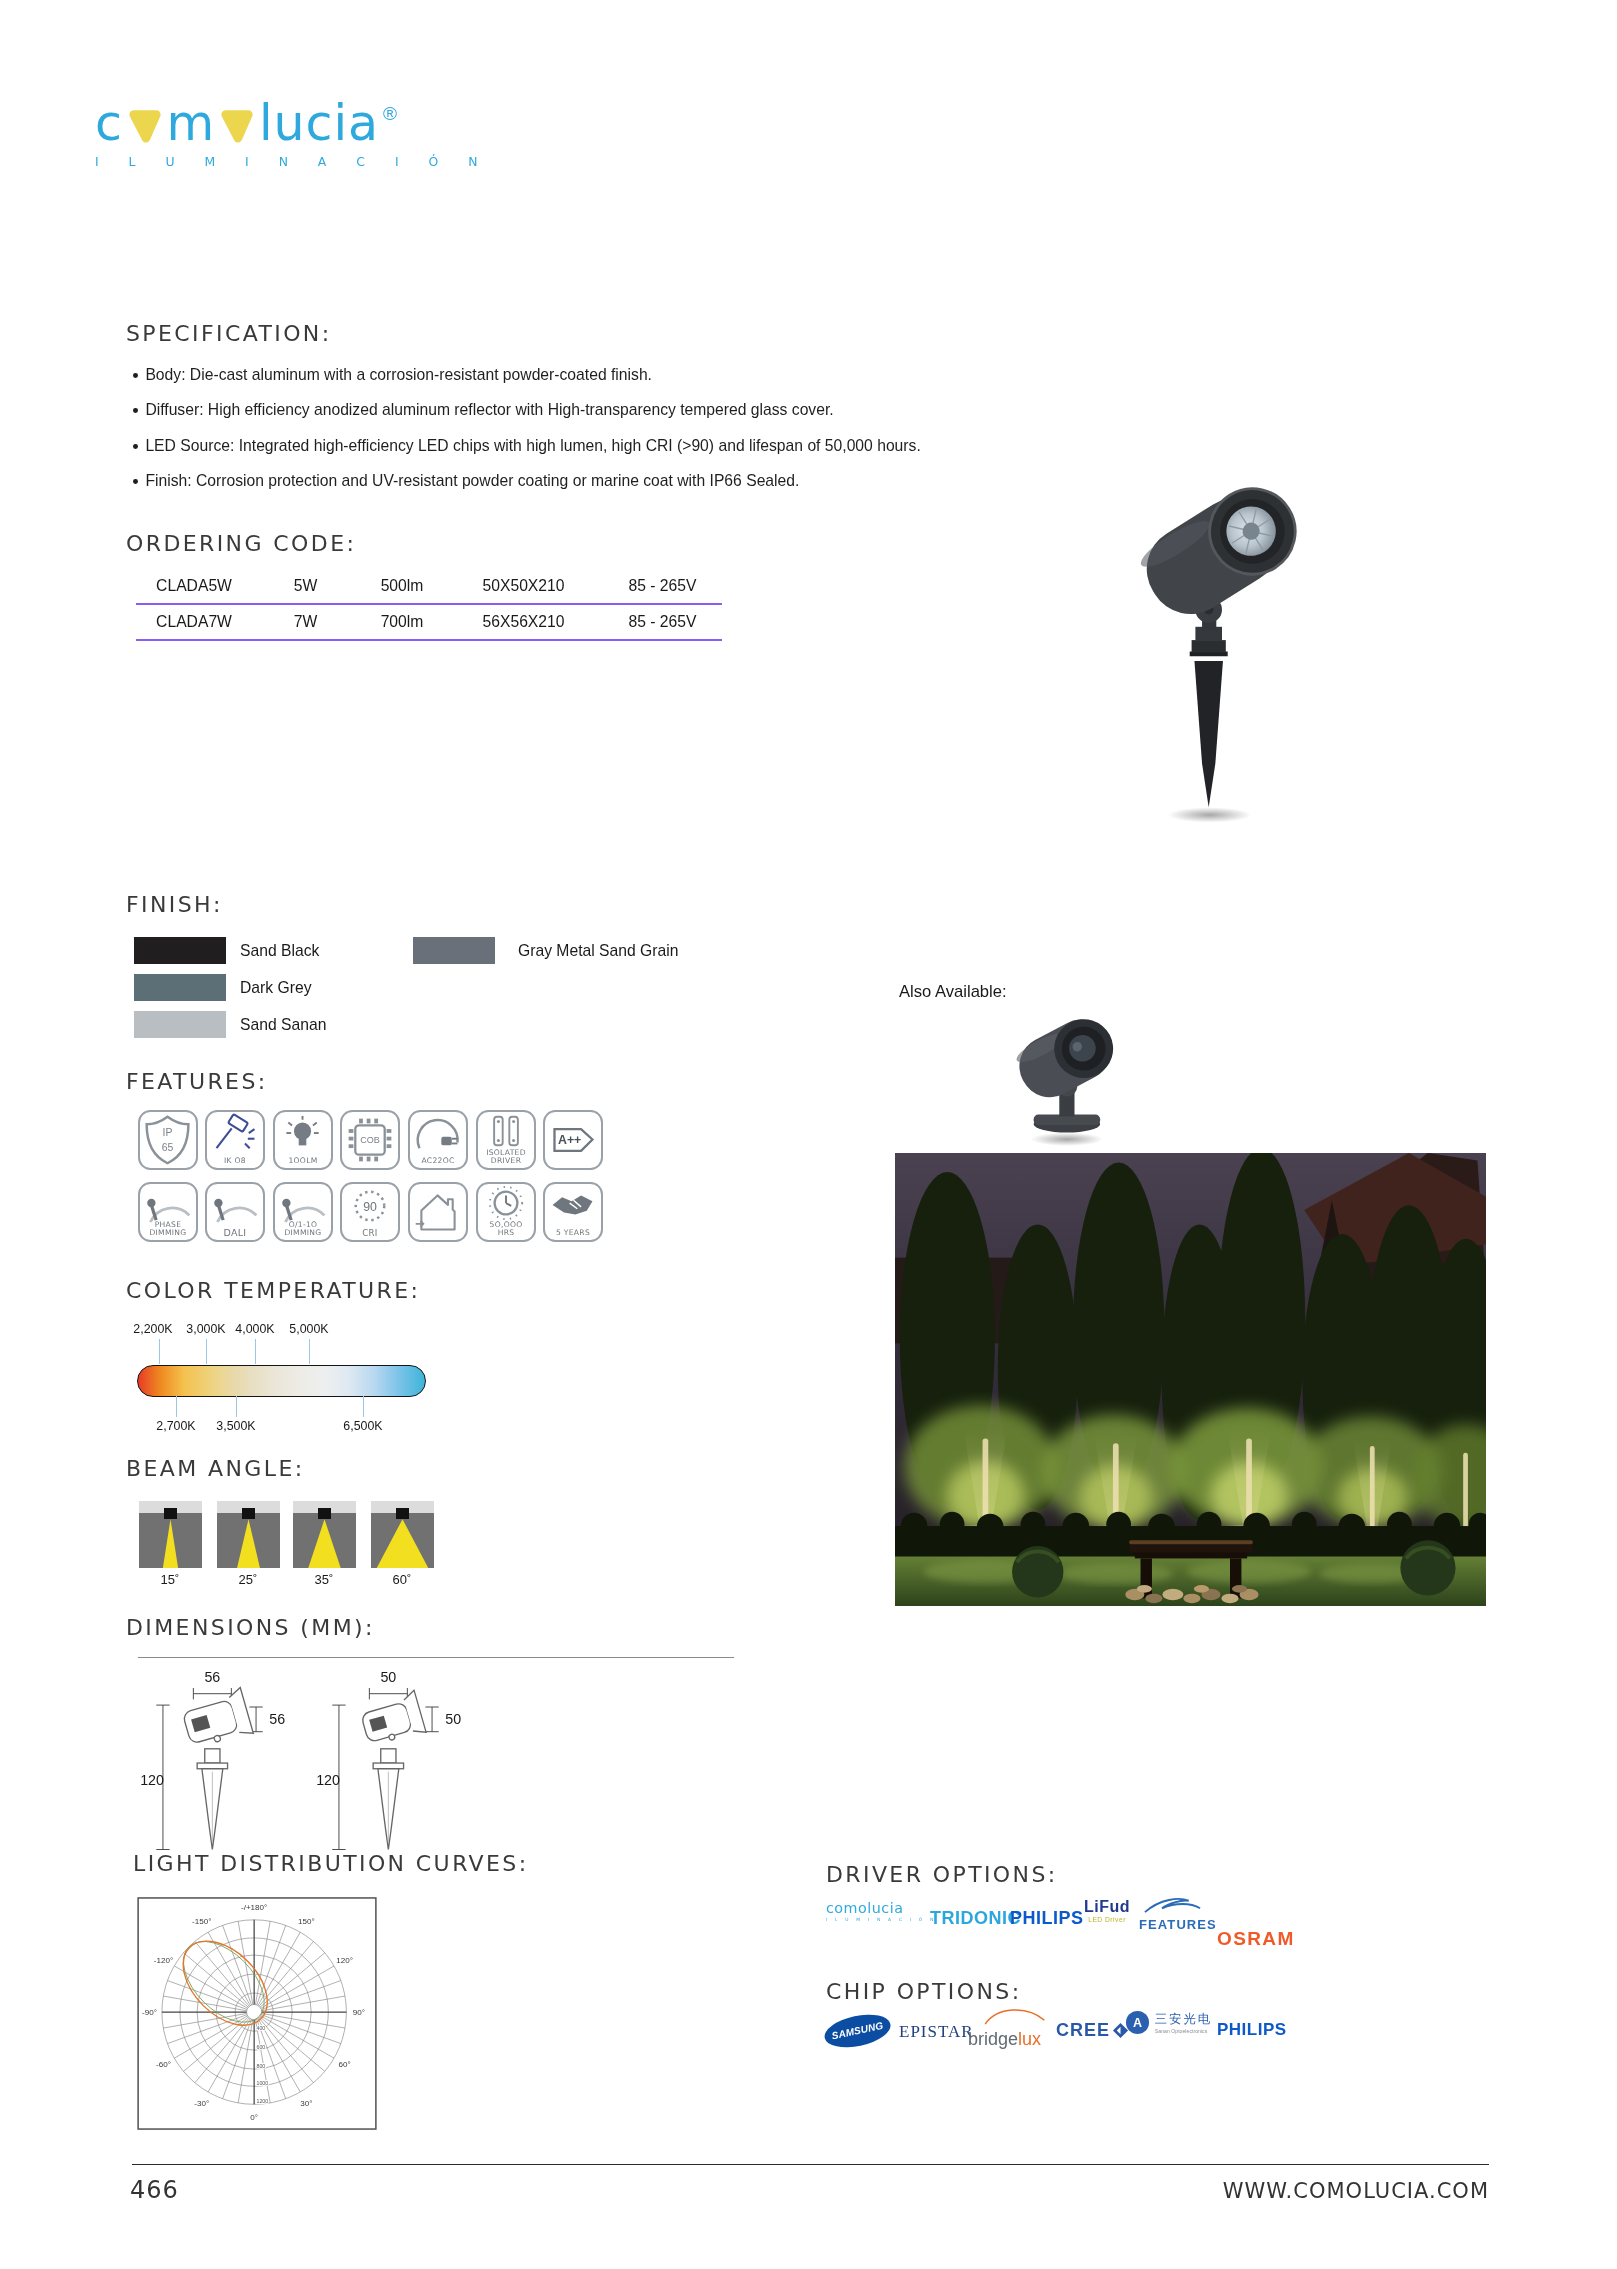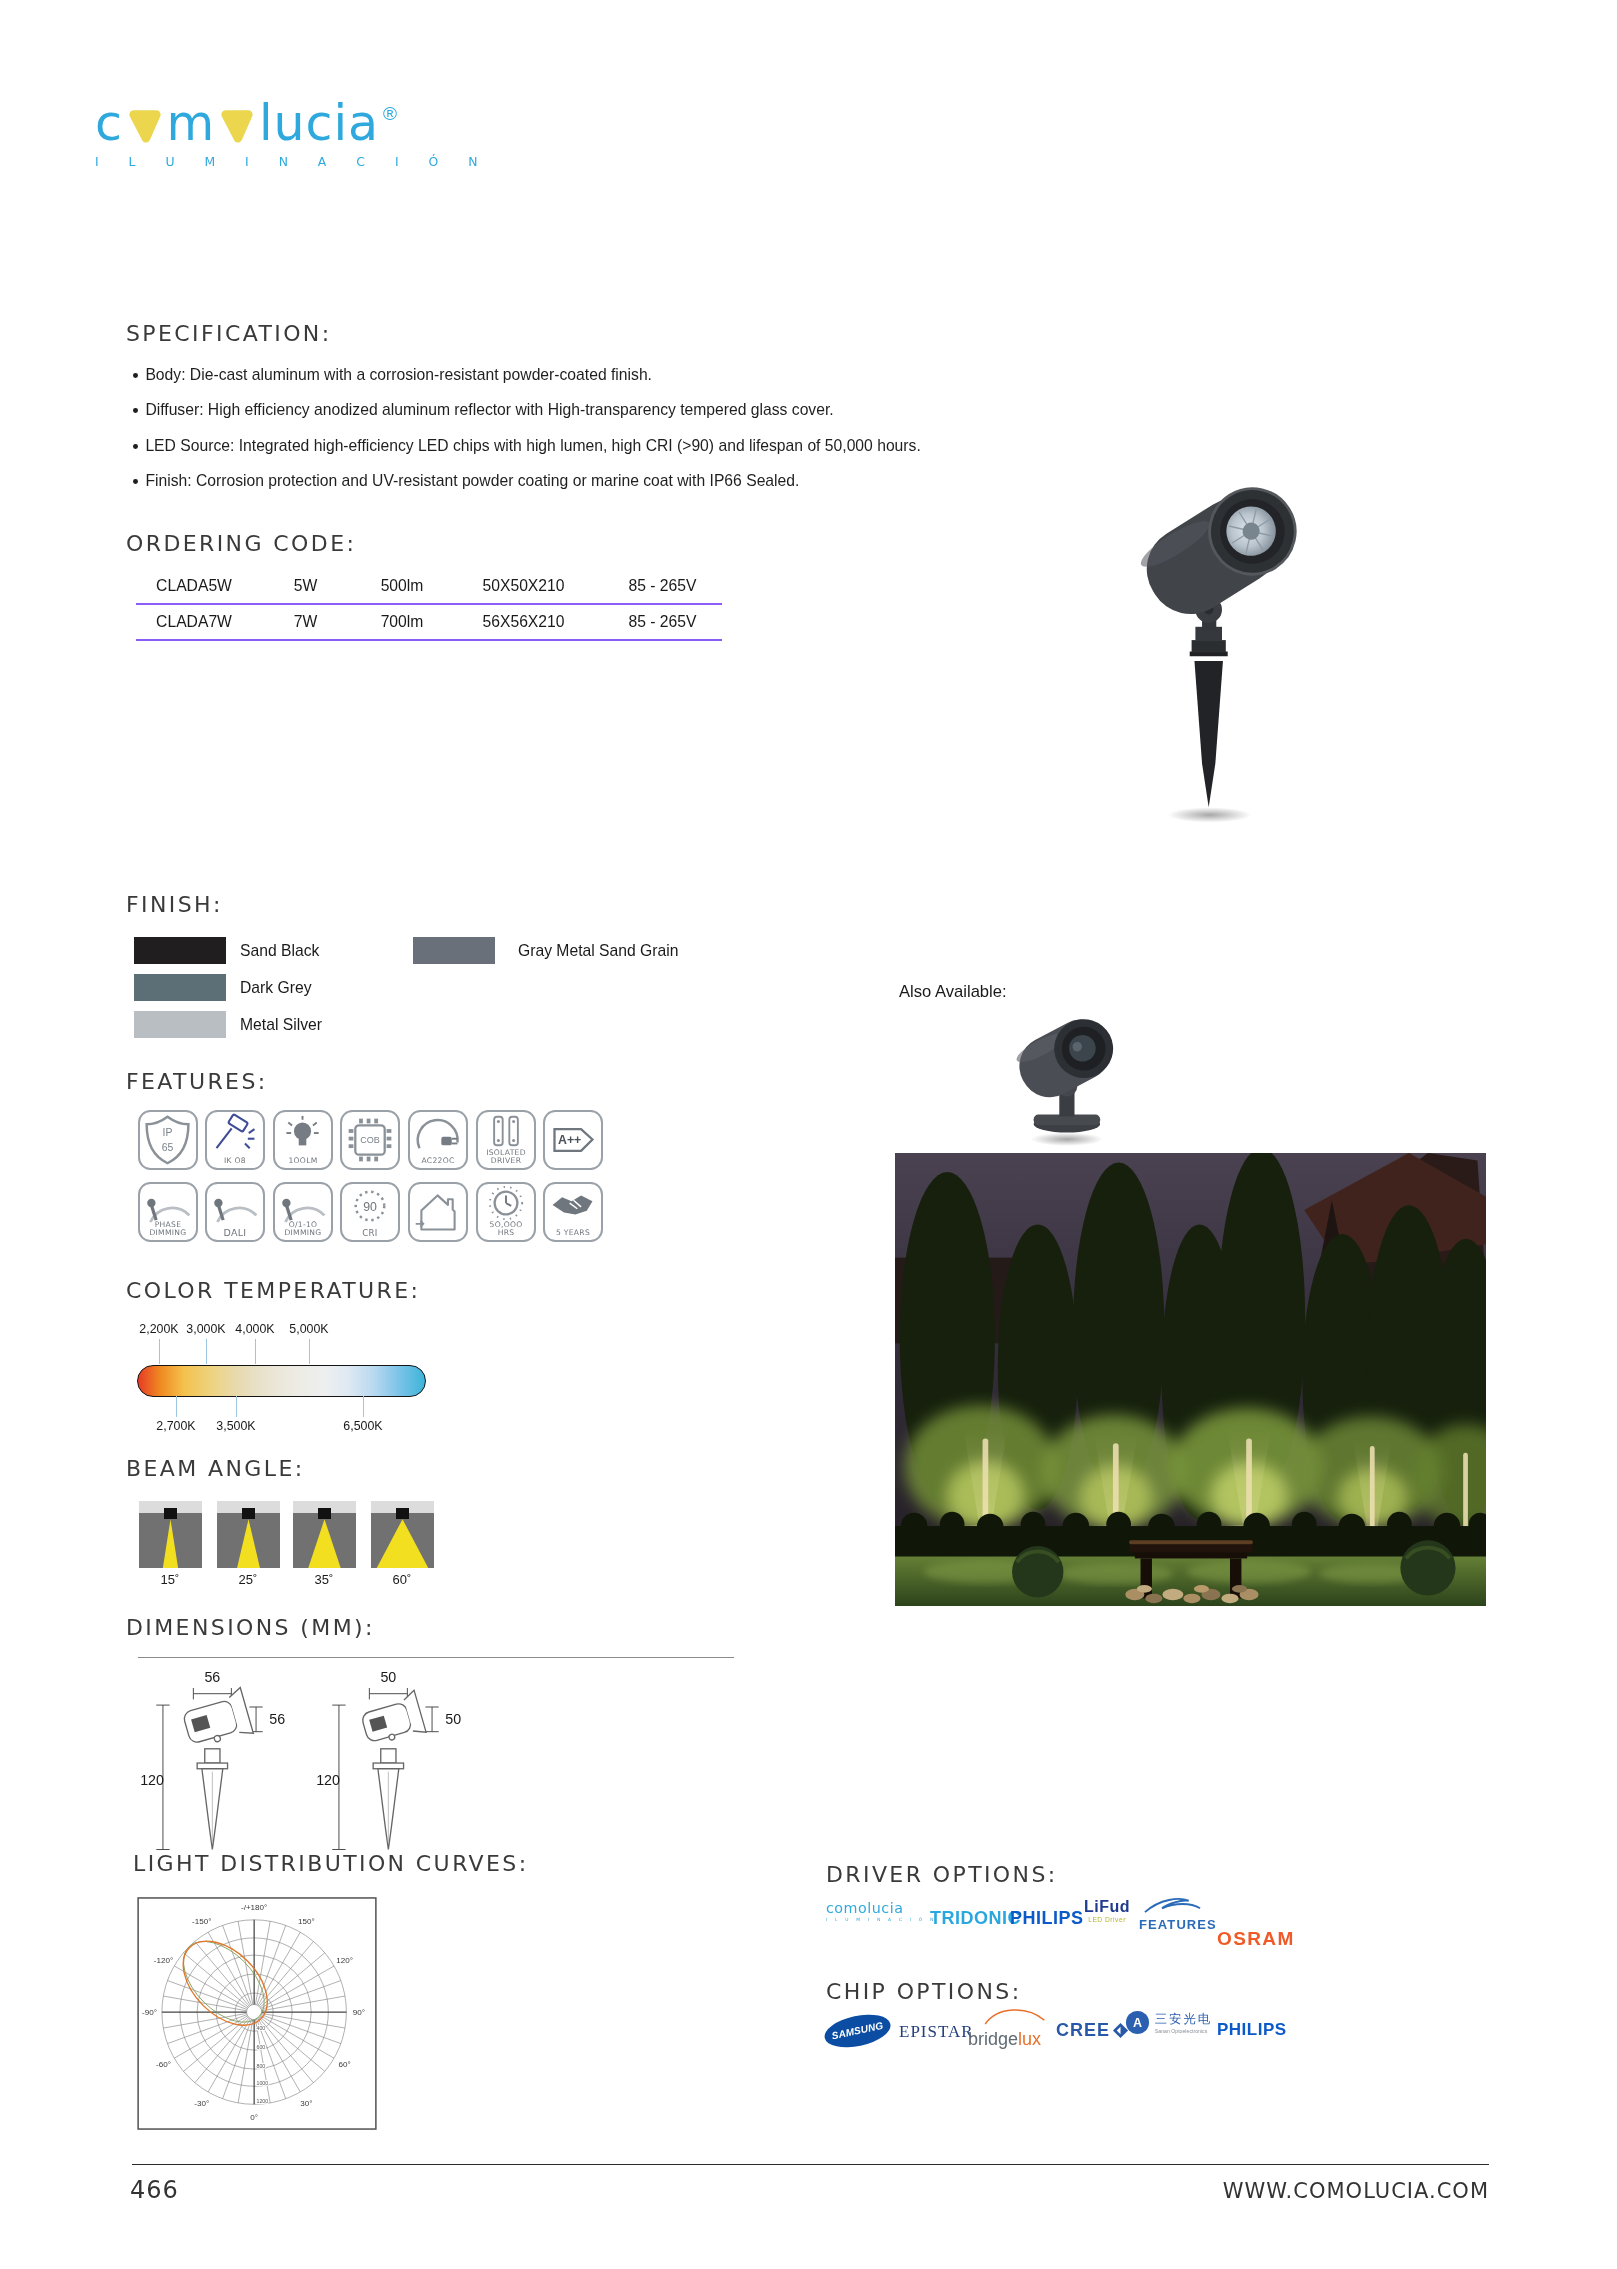--- a/index.html
+++ b/index.html
@@ -148,21 +148,21 @@
       <circle cx="183" cy="131" r="9" fill="#78858f"></circle>
     </g>
   </svg>
 
   <div class="abs sechead" style="left:126px;top:892px;">FINISH:</div>
   <div class="swatch" style="left:134px;top:937px;background:#211e1f;"></div>
   <div class="swlabel" style="left:240px;top:937px;">Sand Black</div>
   <div class="swatch" style="left:134px;top:974px;background:#5c6f77;"></div>
   <div class="swlabel" style="left:240px;top:974px;">Dark Grey</div>
   <div class="swatch" style="left:134px;top:1011px;background:#b8bec2;"></div>
-  <div class="swlabel" style="left:240px;top:1011px;">Metal Silver</div>
+  <div class="swlabel" style="left:240px;top:1011px;">Sand Sanan</div>
   <div class="swatch" style="left:413px;top:937px;width:82px;background:#697079;"></div>
   <div class="swlabel" style="left:518px;top:937px;">Gray Metal Sand Grain</div>
 
   <div class="abs" style="left:899px;top:982px;font-size:16.6px;color:#1a1a1a;">Also Available:</div>
   <svg class="abs" style="left:989px;top:1006px;" width="152" height="143" viewBox="0 0 160 150">
     <ellipse cx="82" cy="140" rx="38" ry="7" fill="url(#gshad)"></ellipse>
     <ellipse cx="82" cy="124" rx="35" ry="9" fill="#3c4044"></ellipse>
     <rect x="47" y="114" width="70" height="11" rx="5" fill="#474b50"></rect>
     <rect x="74" y="86" width="16" height="30" fill="#3a3e42"></rect>
     <circle cx="82" cy="84" r="11" fill="#44484d"></circle>
@@ -306,21 +306,21 @@
   </div>
   <div class="ficon" style="left:543px;top:1182px;">
     <svg width="56" height="40" viewBox="0 0 59 42">
       <path d="M8,22 L18,14 L28,18 L38,12 L50,18 L44,28 L32,32 L20,30 Z" fill="#6f767d"></path>
       <path d="M26,20 L34,26 M30,17 L38,24" stroke="#fff" stroke-width="1.6"></path>
     </svg>
     <div class="flab"><span>5 YEARS</span></div>
   </div>
 
   <div class="abs sechead" style="left:126px;top:1278px;">COLOR TEMPERATURE:</div>
-  <div class="ctlab" style="left:159px;top:1322px;">2,200K</div>
+  <div class="ctlab" style="left:153px;top:1322px;">2,200K</div>
   <div class="ctlab" style="left:206px;top:1322px;">3,000K</div>
   <div class="ctlab" style="left:255px;top:1322px;">4,000K</div>
   <div class="ctlab" style="left:309px;top:1322px;">5,000K</div>
   <div class="cttick" style="left:159px;top:1339px;height:25px;"></div>
   <div class="cttick" style="left:206px;top:1339px;height:25px;"></div>
   <div class="cttick" style="left:255px;top:1339px;height:25px;"></div>
   <div class="cttick" style="left:309px;top:1339px;height:25px;"></div>
   <div class="ctbar"></div>
   <div class="cttick" style="left:176px;top:1396px;height:21px;"></div>
   <div class="cttick" style="left:236px;top:1396px;height:21px;"></div>

